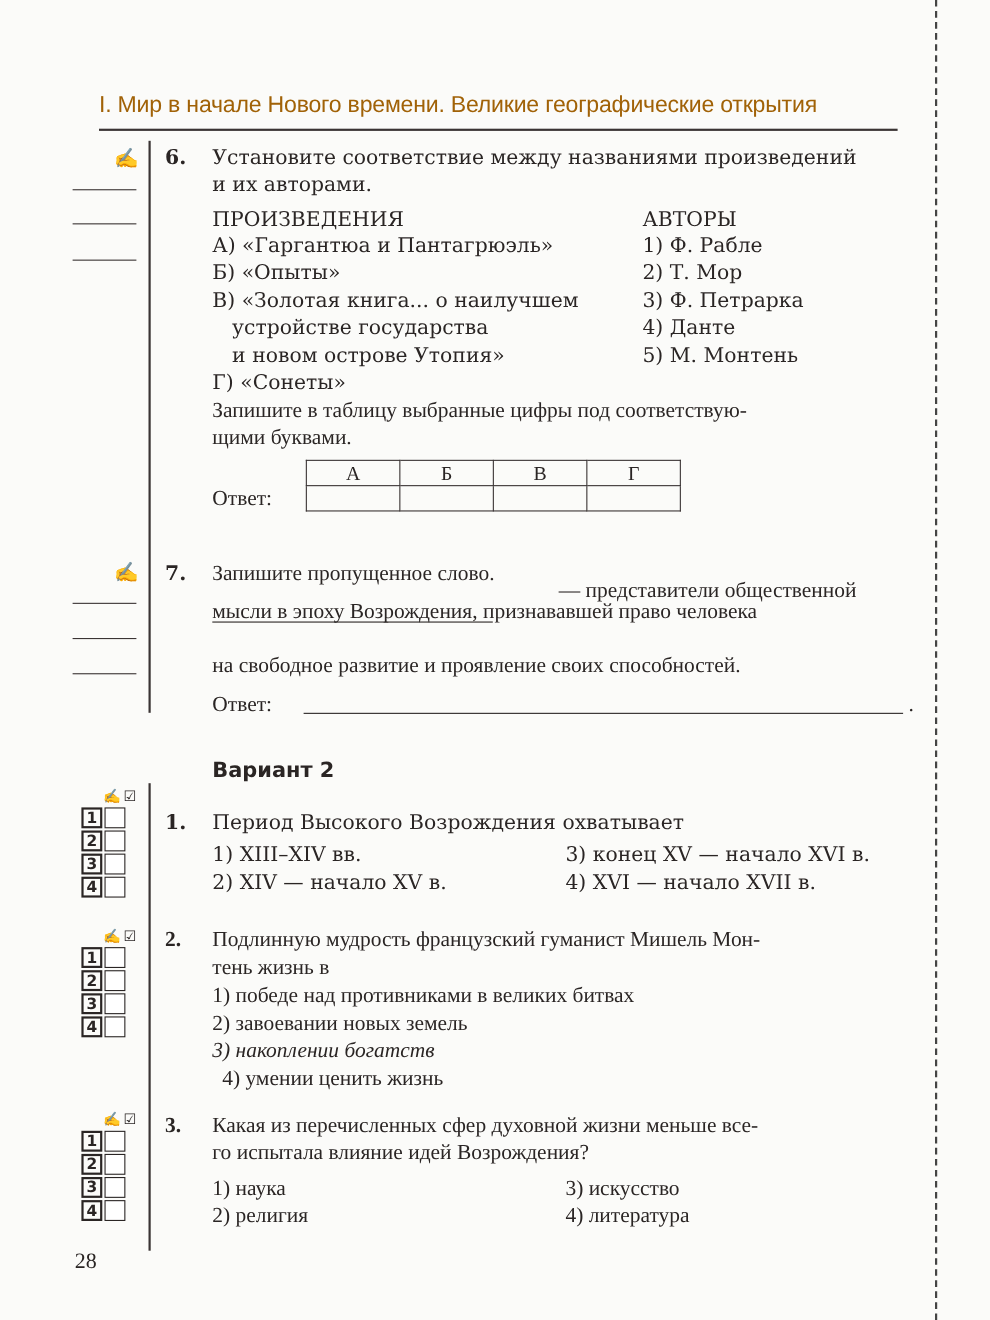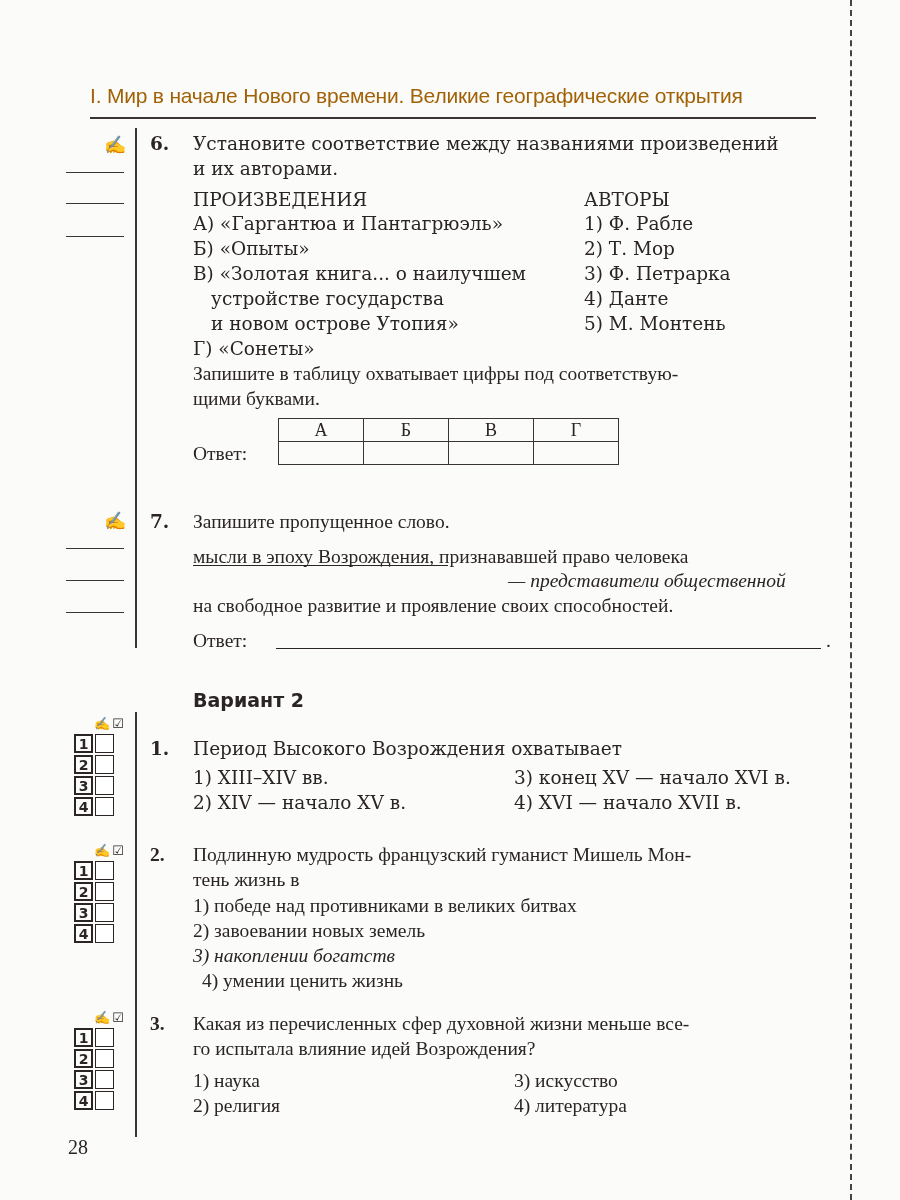--- a/index.html
+++ b/index.html
@@ -72,21 +72,21 @@
 <div class="abs q" style="left:211px;top:286px;">устройстве государства</div>
 <div class="abs q" style="left:211px;top:311px;">и новом острове Утопия»</div>
 <div class="abs q" style="left:193px;top:336px;">Г) «Сонеты»</div>
 
 <div class="abs q" style="left:584px;top:211px;">1) Ф. Рабле</div>
 <div class="abs q" style="left:584px;top:236px;">2) Т. Мор</div>
 <div class="abs q" style="left:584px;top:261px;">3) Ф. Петрарка</div>
 <div class="abs q" style="left:584px;top:286px;">4) Данте</div>
 <div class="abs q" style="left:584px;top:311px;">5) М. Монтень</div>
 
-<div class="abs q cond" style="left:193px;top:361px;">Запишите в таблицу охватывает цифры под соответствую-</div>
+<div class="abs q cond" style="left:193px;top:361px;">Запишите в таблицу выбранные цифры под соответствую-</div>
 <div class="abs q cond" style="left:193px;top:386px;">щими буквами.</div>
 
 <div class="abs q cond" style="left:193px;top:441px;">Ответ:</div>
 <table class="abs answer-table" style="left:278px;top:418px;">
   <tbody>
       <tr>
     <td>А</td>
     <td>Б</td>
     <td>В</td>
     <td>Г</td>
@@ -101,21 +101,21 @@
   </table>
 
 <div class="abs pen-icon" style="left:104px;top:512px;">✍</div>
 <div class="abs blank-line" style="top:548px;"></div>
 <div class="abs blank-line" style="top:580px;"></div>
 <div class="abs blank-line" style="top:612px;"></div>
 
 <div class="abs q" style="left:150px;top:509px;"><span class="qnum">7.</span></div>
 <div class="abs q cond" style="left:193px;top:509px;">Запишите пропущенное слово.</div>
 <div class="abs" style="left:193px;top:545px;width:255px;height:20px;border-bottom:1.5px solid #2a2524;"></div>
-<div class="abs q cond" style="left:508px;top:568px;font-style:italic;">— представители общественной</div>
+<div class="abs q cond" style="left:508px;top:525px;">— представители общественной</div>
 <div class="abs q cond" style="left:193px;top:544px;">мысли в эпоху Возрождения, признававшей право человека</div>
 <div class="abs q cond" style="left:193px;top:593px;">на свободное развитие и проявление своих способностей.</div>
 <div class="abs q cond" style="left:193px;top:628px;">Ответ:</div>
 <div class="abs" style="left:276px;top:628px;width:545px;height:20px;border-bottom:1.5px solid #2a2524;"></div>
 <div class="abs q cond" style="left:826px;top:628px;">.</div>
 
 <div class="abs variant-title">Вариант 2</div>
 
 <div class="abs grid" style="top:716px;">
   <div class="hdr">

